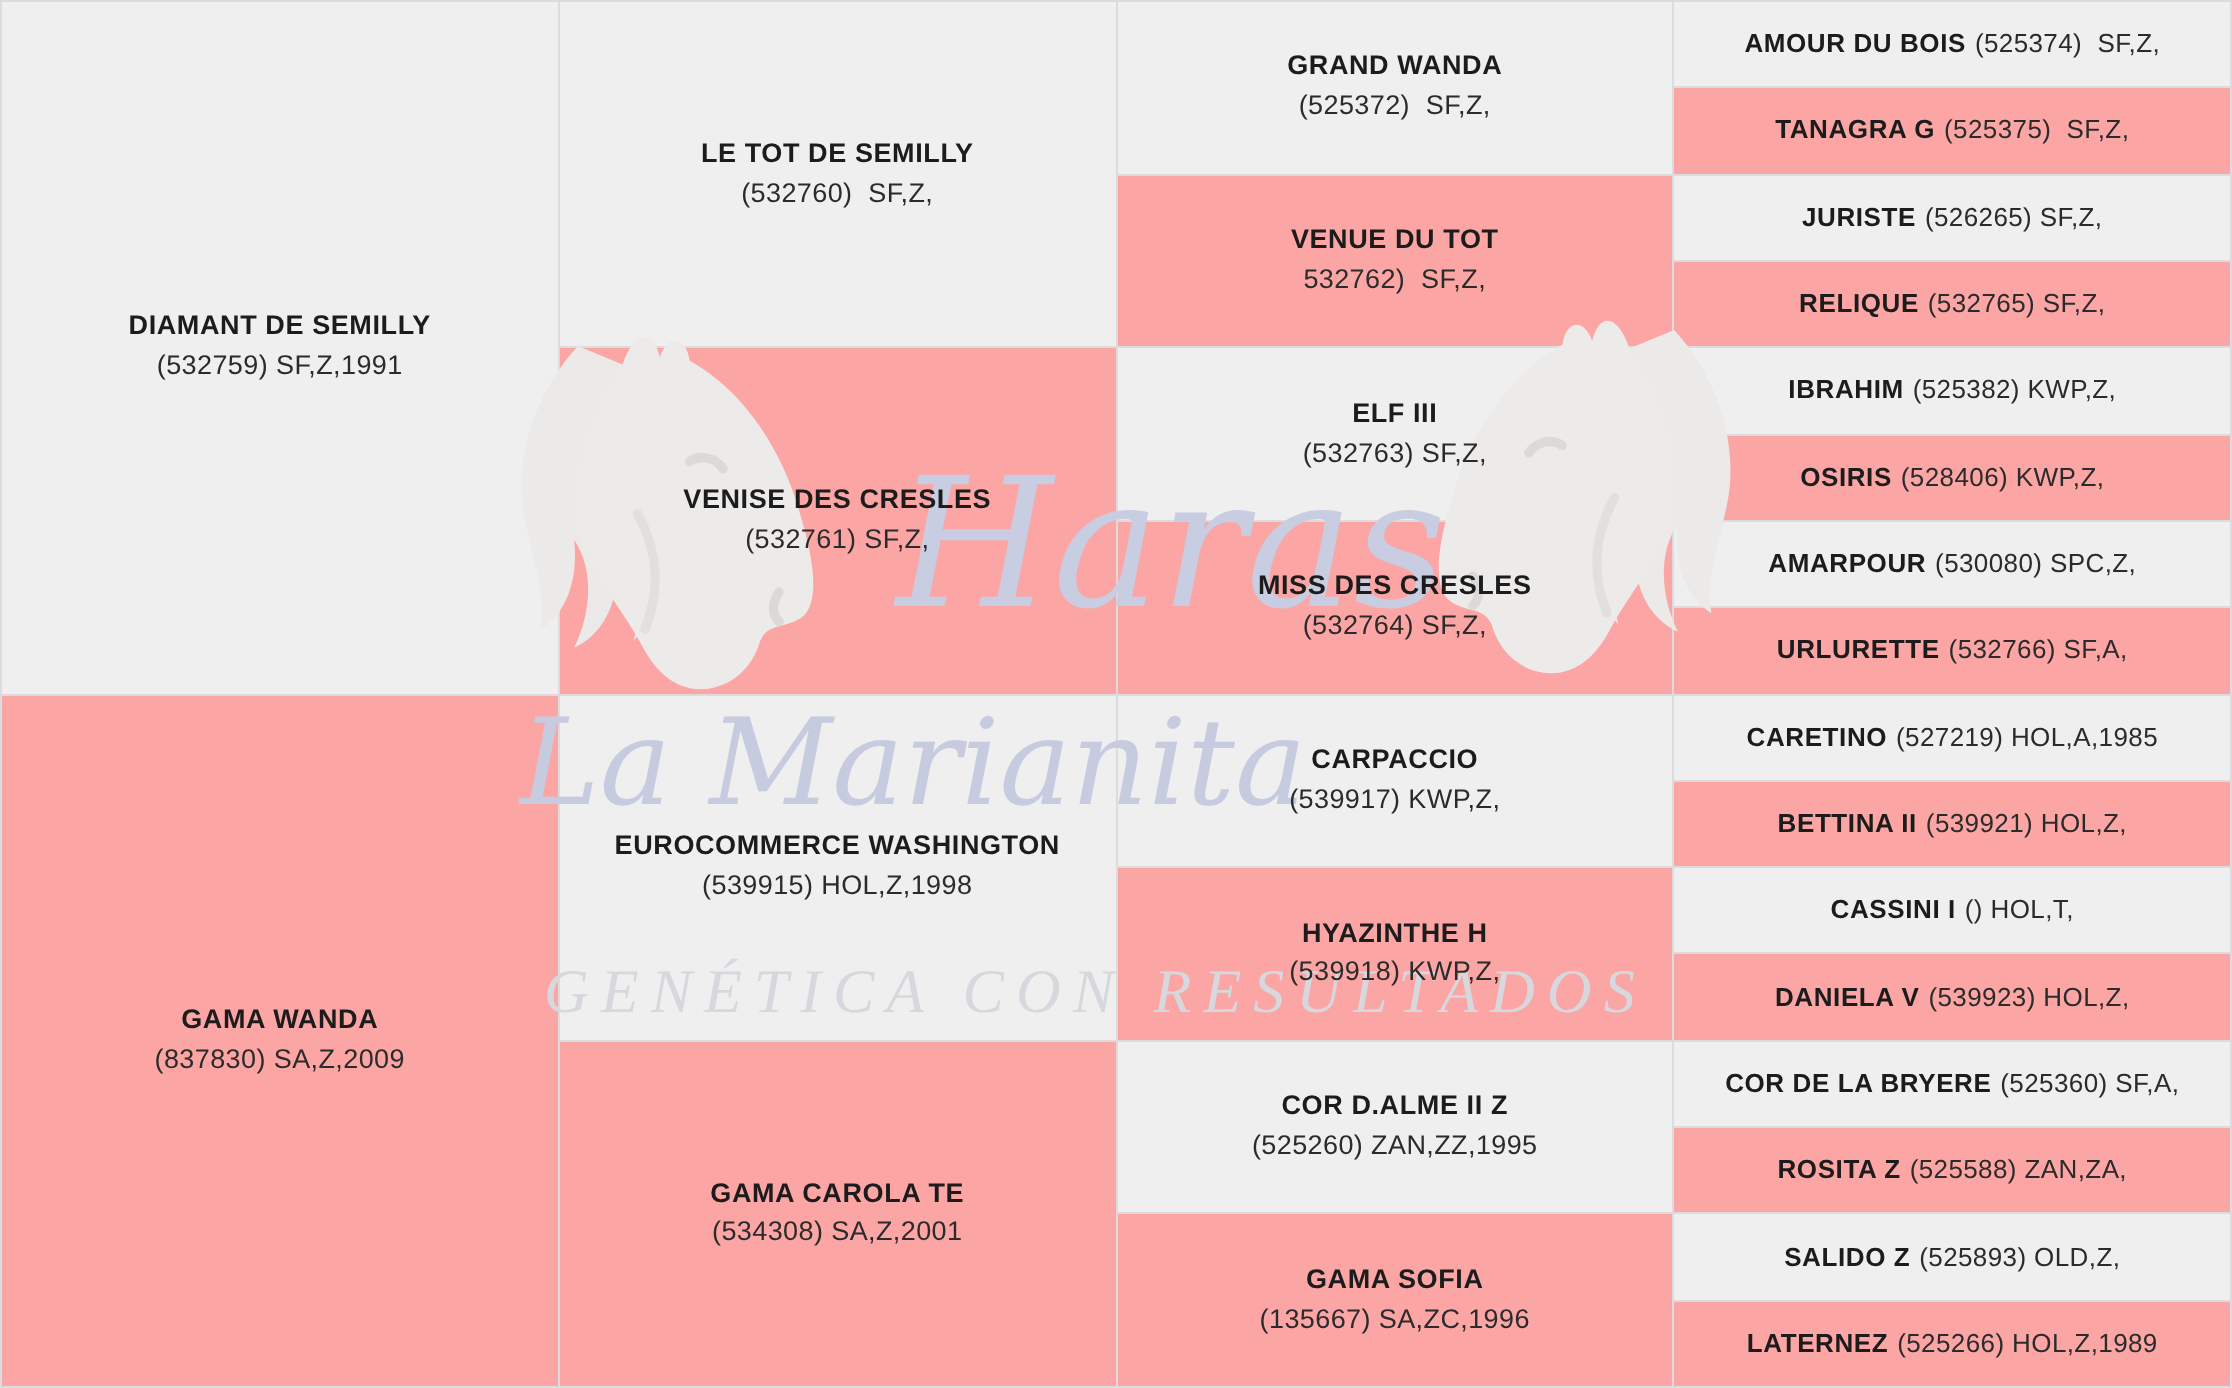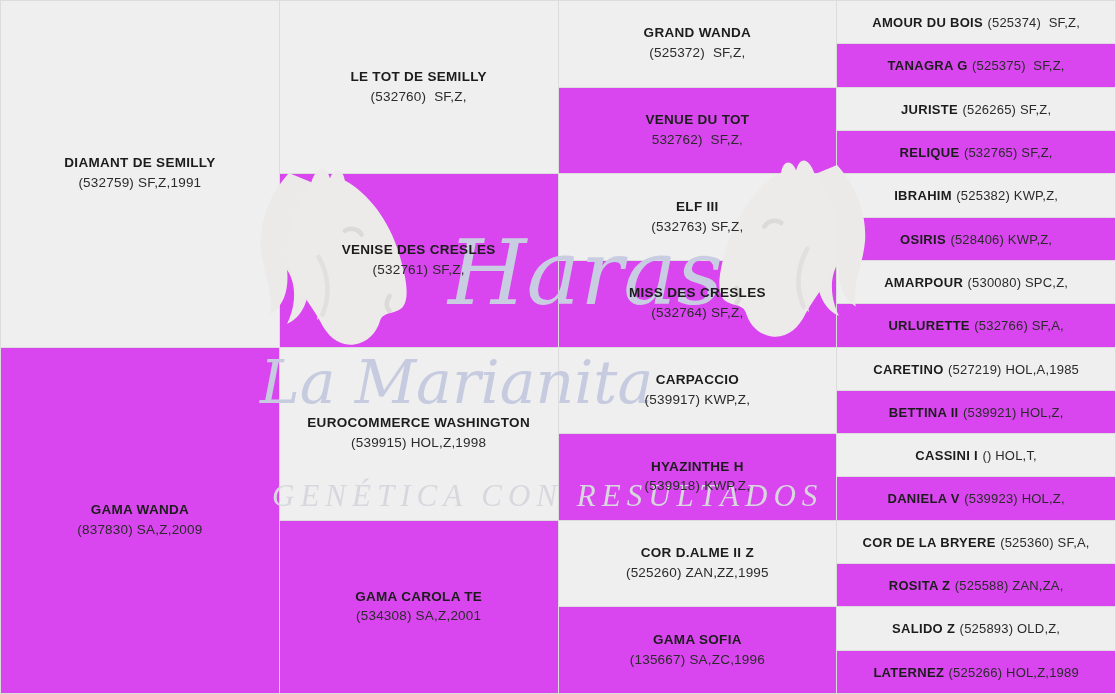--- a/index.html
+++ b/index.html
@@ -23,21 +23,21 @@
     border-right:1px solid #dcdcdc;
     border-bottom:1px solid #dcdcdc;
     box-sizing:border-box;
     display:flex;flex-direction:column;
     align-items:center;justify-content:center;
     text-align:center;
     padding:2px 8px;
     gap:3px;
   }
   .cell.sire{background:#efeff0;}
-  .cell.dam{background:#d946ef;}
+  .cell.dam{background:#fca5a5;}
   .cell > *{position:relative;z-index:3;}
   .name{
     font-weight:700;font-size:13.5px;color:#1c1c1c;
     letter-spacing:.3px;white-space:pre-wrap;line-height:1.25;
   }
   .detail{
     font-weight:400;font-size:13.5px;color:#2b2b2b;
     letter-spacing:.2px;white-space:pre-wrap;line-height:1.25;
   }
   .cell .line{display:block;}

